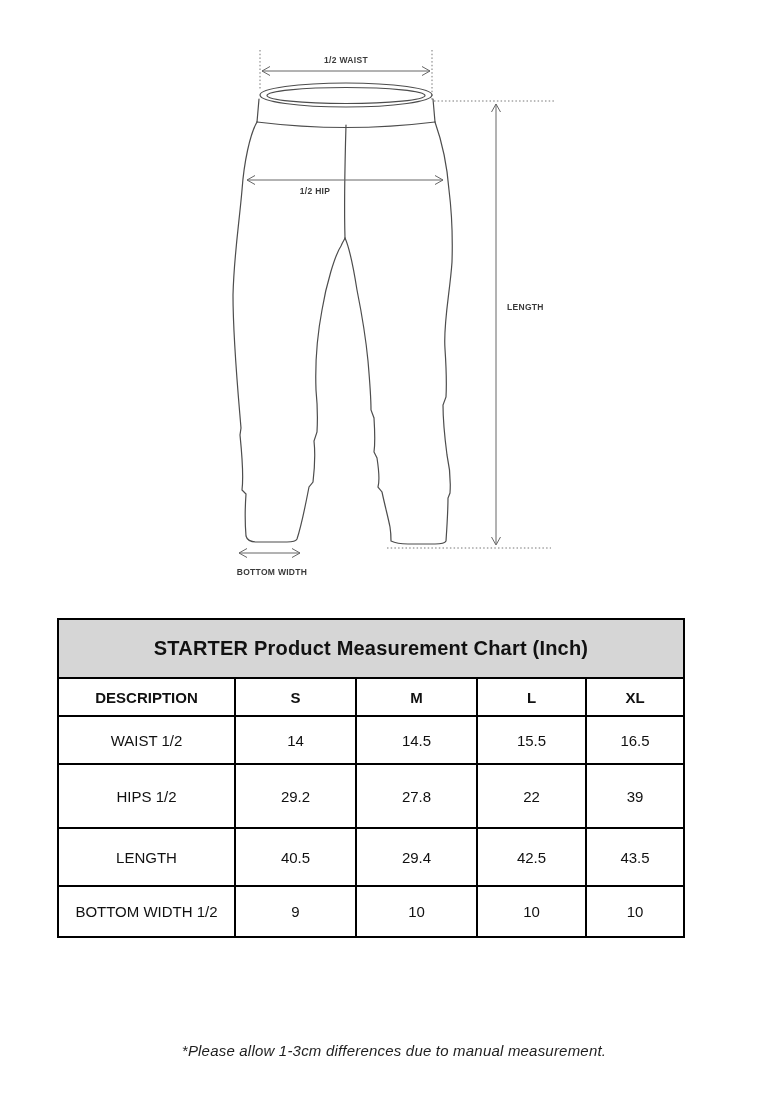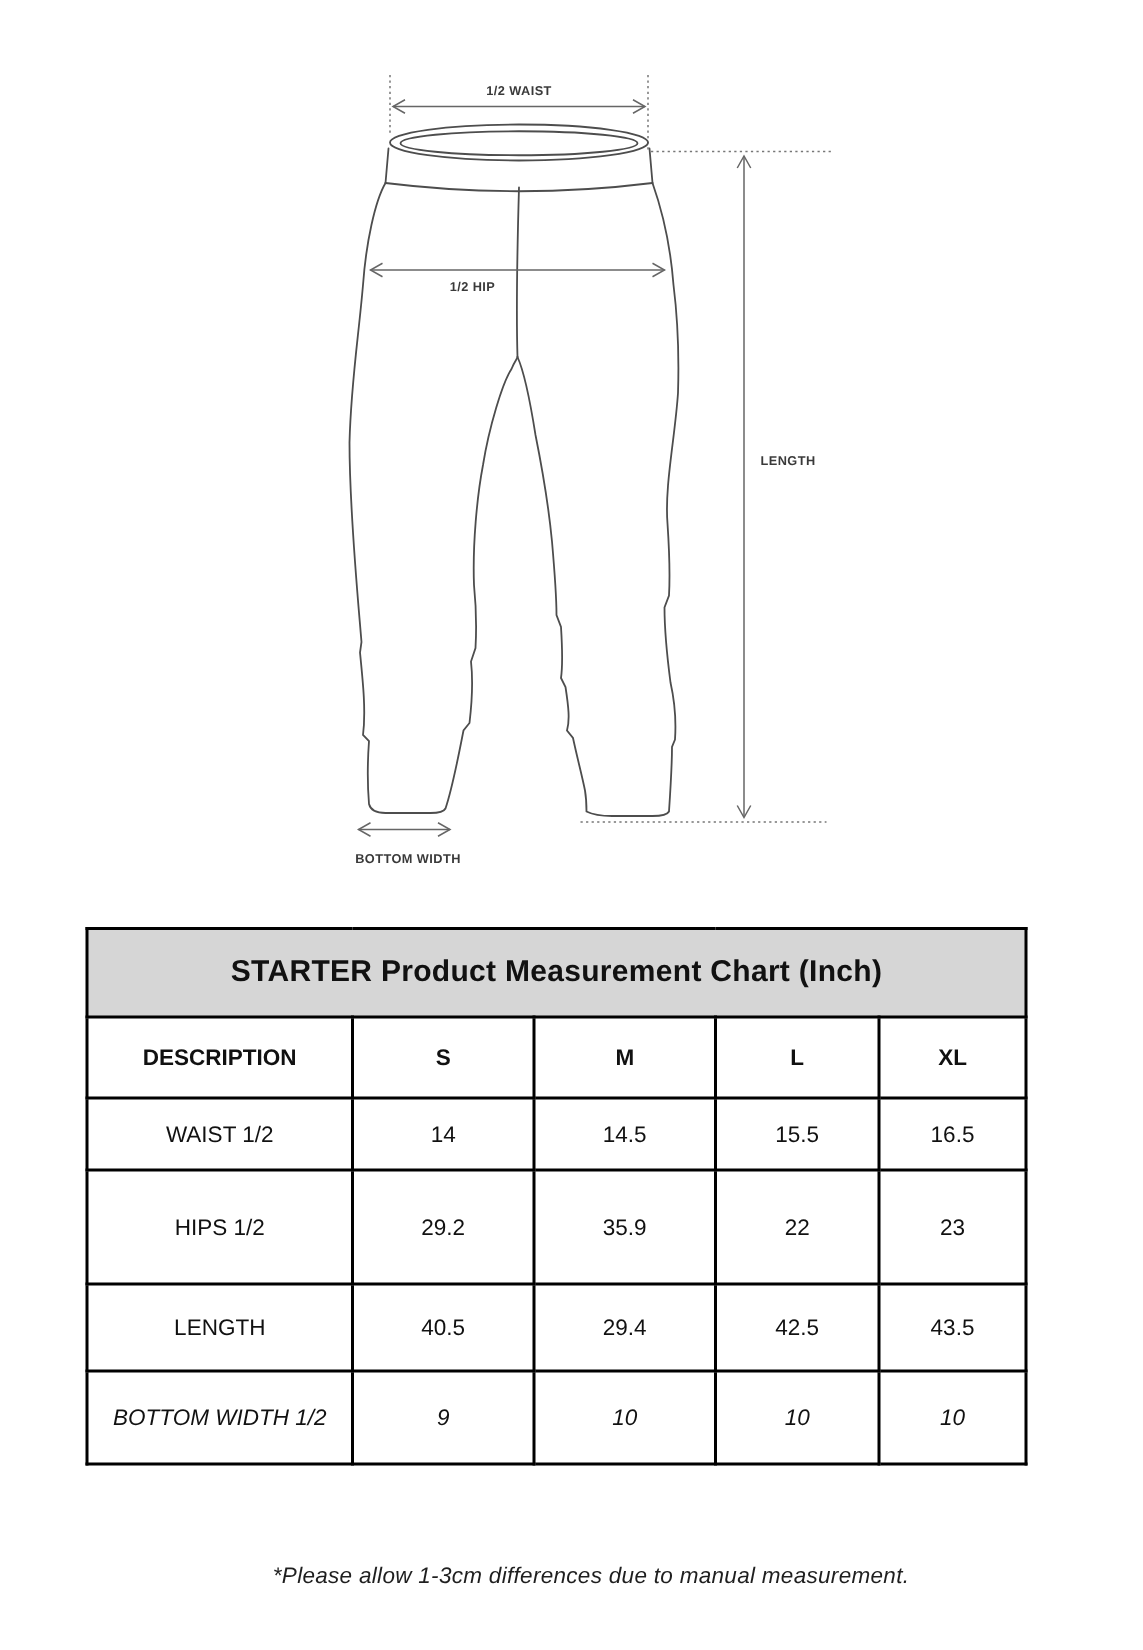--- a/index.html
+++ b/index.html
@@ -43,26 +43,26 @@
   }
   .size-table .title-cell {
     background: #d6d6d6;
     font-size: 20px;
     font-weight: bold;
     height: 59px;
     letter-spacing: 0.2px;
   }
   .size-table .header-row th {
     font-weight: bold;
-    height: 54px;
+    height: 38px;
   }
   .size-table .data-row-0 td { height: 48px; }
-  .size-table .data-row-1 td { height: 76px; }
+  .size-table .data-row-1 td { height: 64px; }
   .size-table .data-row-2 td { height: 58px; }
-  .size-table .data-row-3 td { height: 62px; font-style: italic; }
+  .size-table .data-row-3 td { height: 51px; }
   .col-desc { width: 177px; }
   .col-s { width: 121px; }
   .col-m { width: 121px; }
   .col-l { width: 109px; }
   .col-xl { width: 98px; }
   .footnote {
     position: absolute;
     left: 0; top: 1042px;
     width: 762px;
     text-align: center;
@@ -194,23 +194,23 @@
       <tr class="data-row-0">
         <td>WAIST 1/2</td>
         <td>14</td>
         <td>14.5</td>
         <td>15.5</td>
         <td>16.5</td>
       </tr>
       <tr class="data-row-1">
         <td>HIPS 1/2</td>
         <td>29.2</td>
-        <td>35.9</td>
+        <td>27.8</td>
         <td>22</td>
-        <td>23</td>
+        <td>39</td>
       </tr>
       <tr class="data-row-2">
         <td>LENGTH</td>
         <td>40.5</td>
         <td>29.4</td>
         <td>42.5</td>
         <td>43.5</td>
       </tr>
       <tr class="data-row-3">
         <td>BOTTOM WIDTH 1/2</td>

